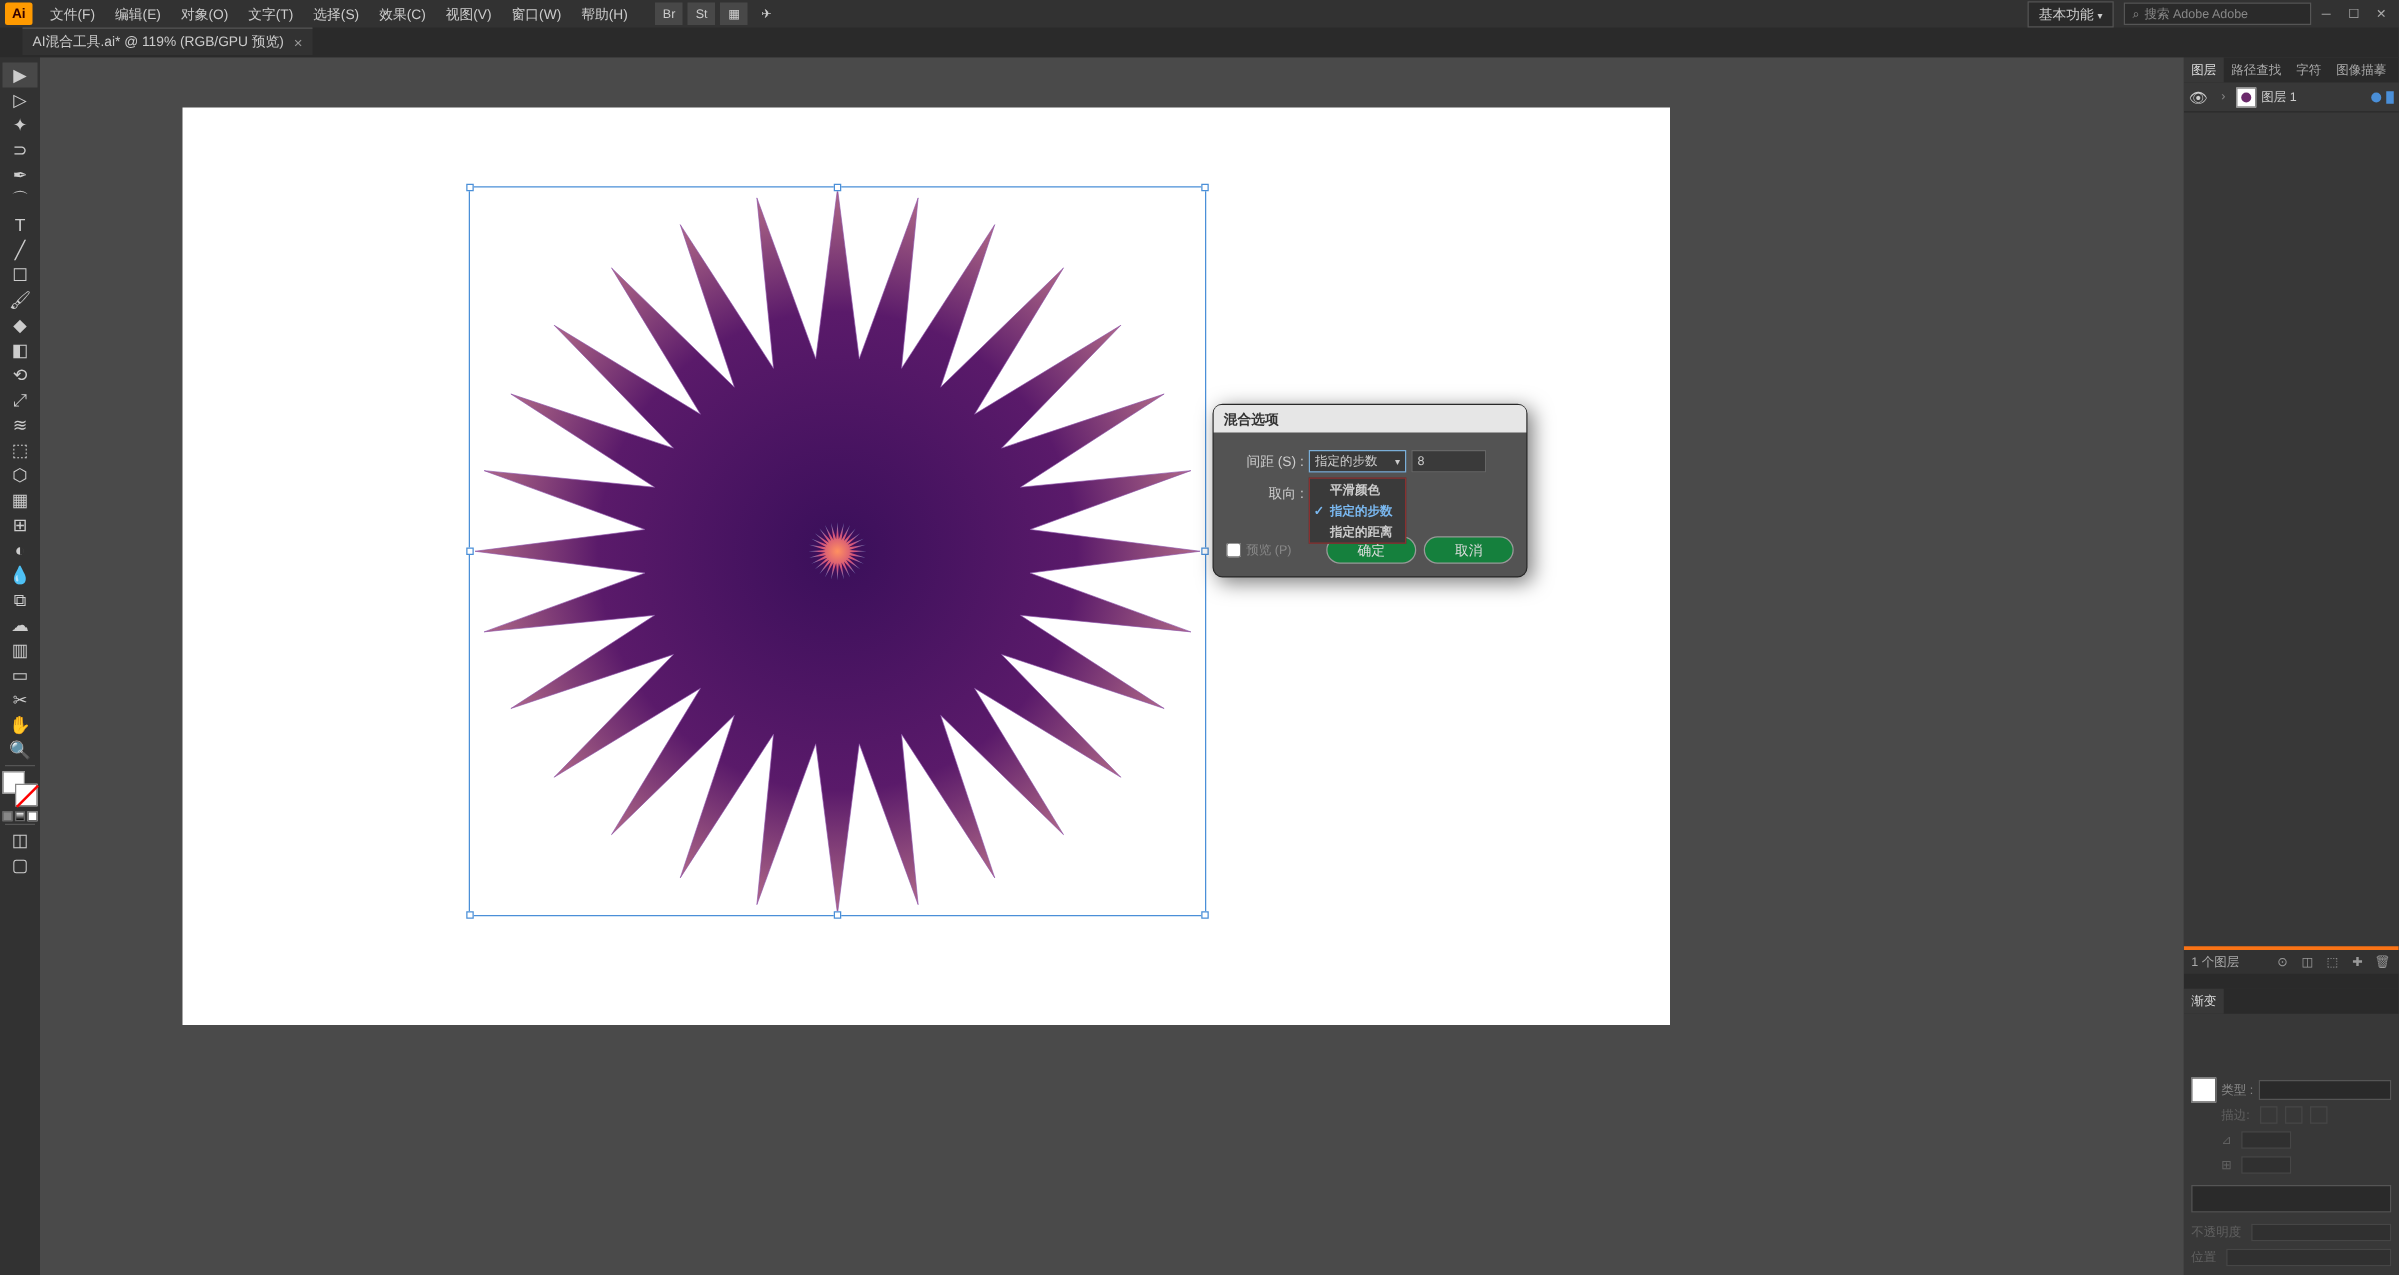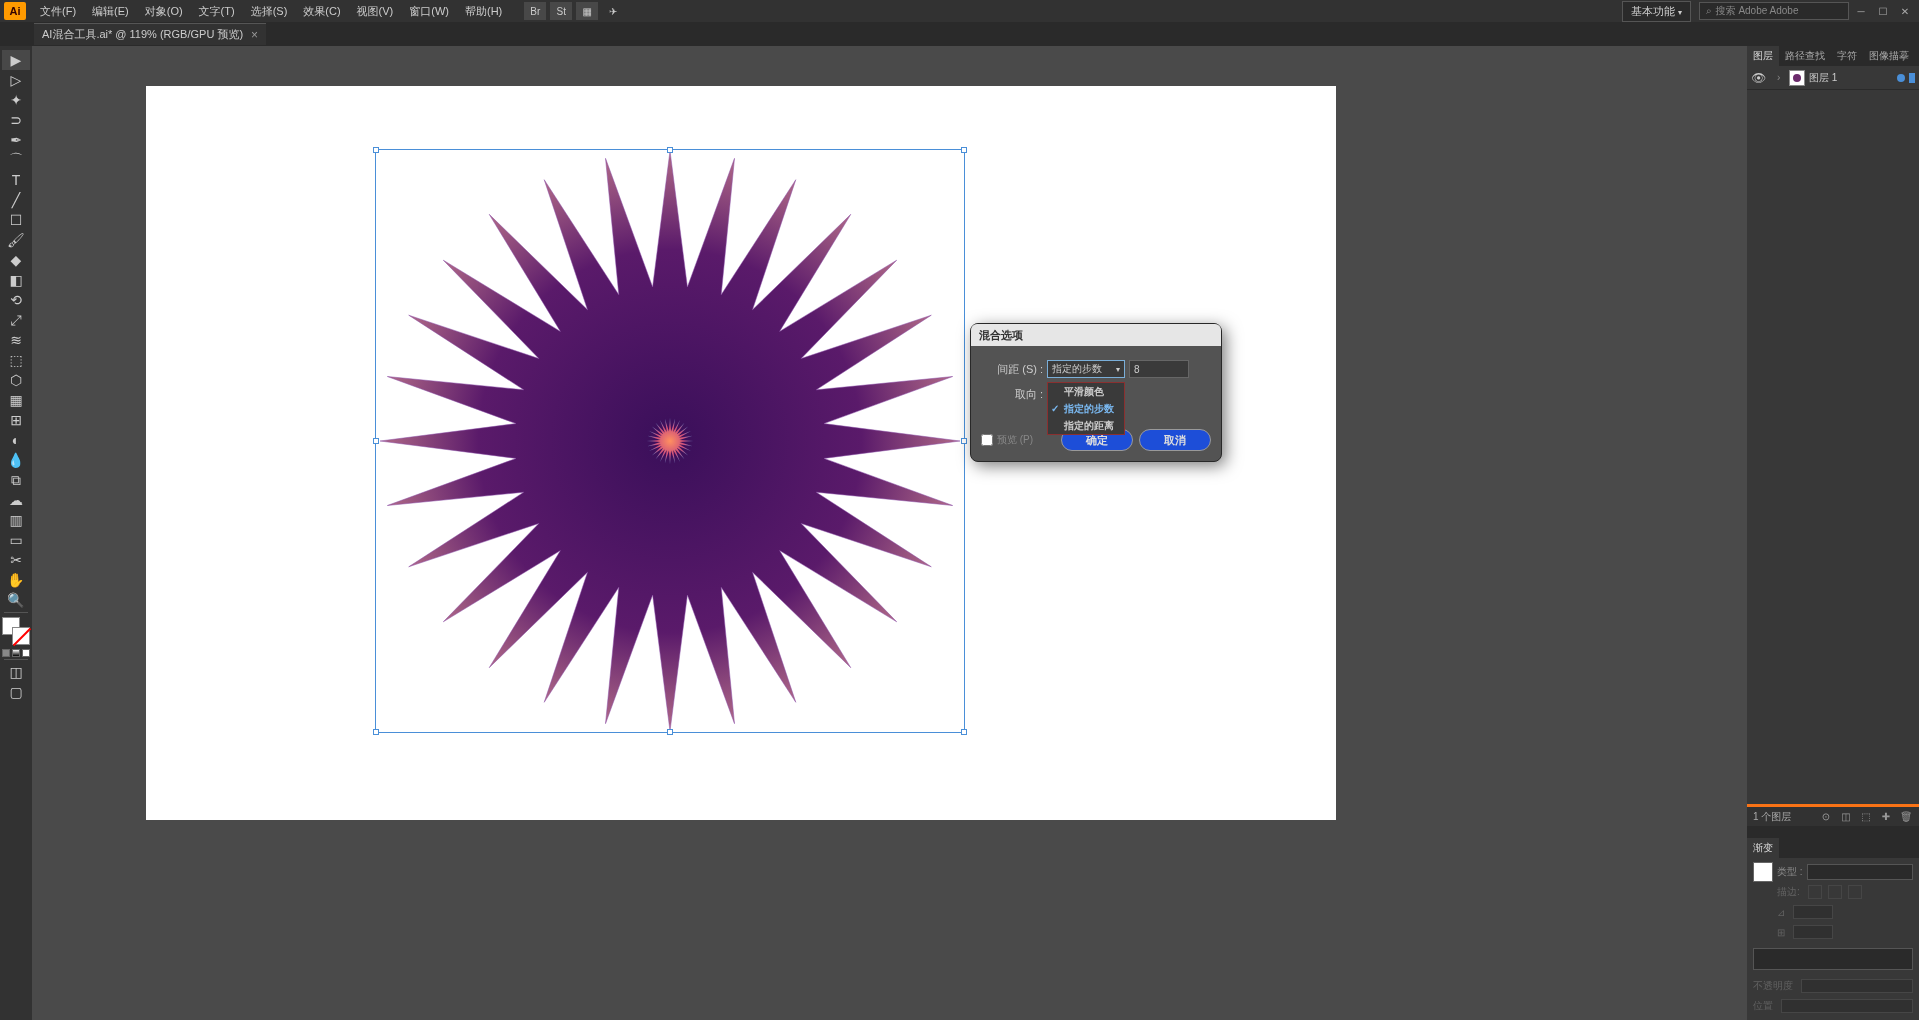--- a/index.html
+++ b/index.html
@@ -9,21 +9,21 @@
 .menubar { height: 22px; background: #323232; display: flex; align-items: center; padding: 0 4px; color: #ccc; font-size: 11px; }
 .ai-logo { width: 22px; height: 18px; background: #ff9a00; color: #330000; font-weight: bold; display: flex; align-items: center; justify-content: center; font-size: 11px; border-radius: 2px; margin-right: 6px; }
 .menu-item { padding: 0 8px; cursor: pointer; }
 .menu-spacer { flex: 1; }
 .menu-icon-btn { width: 22px; height: 18px; margin: 0 2px; background: #484848; display: flex; align-items: center; justify-content: center; font-size: 10px; cursor: pointer; }
 .workspace-dd { padding: 2px 8px; background: #2a2a2a; border: 1px solid #555; font-size: 11px; cursor: pointer; }
 .search-box { margin-left: 8px; width: 150px; height: 18px; background: #2a2a2a; border: 1px solid #555; color: #888; font-size: 10px; padding: 0 6px; display: flex; align-items: center; }
 .win-btn { width: 20px; height: 16px; margin-left: 2px; display: flex; align-items: center; justify-content: center; cursor: pointer; color: #aaa; font-size: 10px; }
 
 
-.tabbar { height: 24px; background: #2a2a2a; display: flex; align-items: center; padding-left: 34px; }
+.tabbar { height: 24px; background: #2a2a2a; display: flex; align-items: flex-start; padding-left: 18px; }
 .doc-tab { height: 22px; background: #323232; color: #ccc; font-size: 11px; padding: 0 8px; display: flex; align-items: center; border-top: 1px solid #555; }
 .tab-close { margin-left: 8px; font-size: 12px; color: #999; cursor: pointer; }
 
 
 .main { display: flex; height: calc(1020px - 46px); }
 .toolbox { width: 32px; background: #323232; padding-top: 4px; }
 .tool { width: 28px; height: 20px; margin: 0 auto; display: flex; align-items: center; justify-content: center; color: #ccc; cursor: pointer; font-size: 14px; }
 .tool.active { background: #484848; }
 .tool-sep { height: 1px; background: #555; margin: 2px 4px; }
 .swatch-pair { position: relative; width: 28px; height: 28px; margin: 4px auto; }
@@ -55,36 +55,36 @@
 .dlg-select { width: 78px; height: 18px; background: #3a3a3a; border: 1px solid #7aaed8; color: #ccc; font-size: 10px; padding: 0 4px; display: flex; align-items: center; justify-content: space-between; cursor: pointer; }
 .dlg-input { width: 60px; height: 18px; background: #3a3a3a; border: 1px solid #666; color: #ccc; font-size: 10px; padding: 0 4px; margin-left: 4px; }
 .dlg-dropdown { position: absolute; left: 76px; top: 58px; width: 78px; background: #3a3a3a; border: 1px solid #8a3030; }
 .dlg-dd-item { height: 17px; font-size: 10px; color: #ccc; padding: 0 4px 0 16px; display: flex; align-items: center; cursor: pointer; position: relative; font-weight: bold; }
 .dlg-dd-item.sel { color: #7ab8f0; }
 .dlg-dd-item .chk { position: absolute; left: 3px; }
 .dlg-orient-btn { width: 22px; height: 20px; border: 1px solid #666; background: #3a3a3a; margin-left: 4px; display: flex; align-items: center; justify-content: center; font-size: 10px; color: #999; }
 .dlg-footer { display: flex; align-items: center; margin-top: 25px; gap: 6px; }
 .dlg-check { display: flex; align-items: center; gap: 4px; color: #888; font-size: 10px; flex: 1; }
 .dlg-check input { width: 12px; height: 12px; }
-.dlg-btn { width: 72px; height: 22px; background: #1d4ed8; border: 1px solid #999; border-radius: 11px; color: #ddd; font-size: 11px; cursor: pointer; display: flex; align-items: center; justify-content: center; font-weight: bold; }
+.dlg-btn { width: 72px; height: 22px; background: #15803d; border: 1px solid #999; border-radius: 11px; color: #ddd; font-size: 11px; cursor: pointer; display: flex; align-items: center; justify-content: center; }
 
 
 .right-panels { width: 172px; background: #383838; display: flex; flex-direction: column; }
 .panel-tabs { display: flex; height: 20px; background: #2a2a2a; font-size: 10px; }
 .ptab { padding: 0 6px; color: #aaa; display: flex; align-items: center; cursor: pointer; }
 .ptab.active { background: #383838; color: #ddd; }
 .layer-row { height: 24px; display: flex; align-items: center; font-size: 10px; color: #ccc; border-bottom: 1px solid #2a2a2a; padding: 0 4px; }
 .layer-vis { width: 16px; font-size: 12px; }
 .layer-arrow { width: 12px; color: #888; }
 .layer-thumb { width: 16px; height: 16px; background: #fff; border: 1px solid #888; margin-right: 4px; display: flex; align-items: center; justify-content: center; }
 .layer-thumb-inner { width: 8px; height: 8px; background: #6b2a6b; border-radius: 50%; }
 .layer-sel { width: 8px; height: 8px; border-radius: 50%; background: #4a8fd8; margin-left: auto; }
 .panel-footer { height: 22px; background: #323232; border-top: 3px solid #f97316; display: flex; align-items: center; font-size: 10px; color: #aaa; padding: 0 6px; gap: 6px; }
 .pf-icon { width: 14px; height: 14px; font-size: 10px; display: flex; align-items: center; justify-content: center; color: #999; cursor: pointer; }
-.grad-section { padding: 4px 6px; font-size: 10px; color: #888; }
+.grad-section { padding: 4px 6px; font-size: 10px; color: #888; margin-top: 47px; }
 .grad-row { display: flex; align-items: center; height: 20px; gap: 4px; }
 .grad-sw { width: 20px; height: 20px; border: 1px solid #666; background: #fff; }
 
 
 .watermark { position: absolute; right: 20px; bottom: 30px; font-size: 40px; color: rgba(200,200,200,0.45); font-weight: bold; letter-spacing: 2px; pointer-events: none; }
 </style>
 </head>
 <body>
 
 <div class="menubar">

